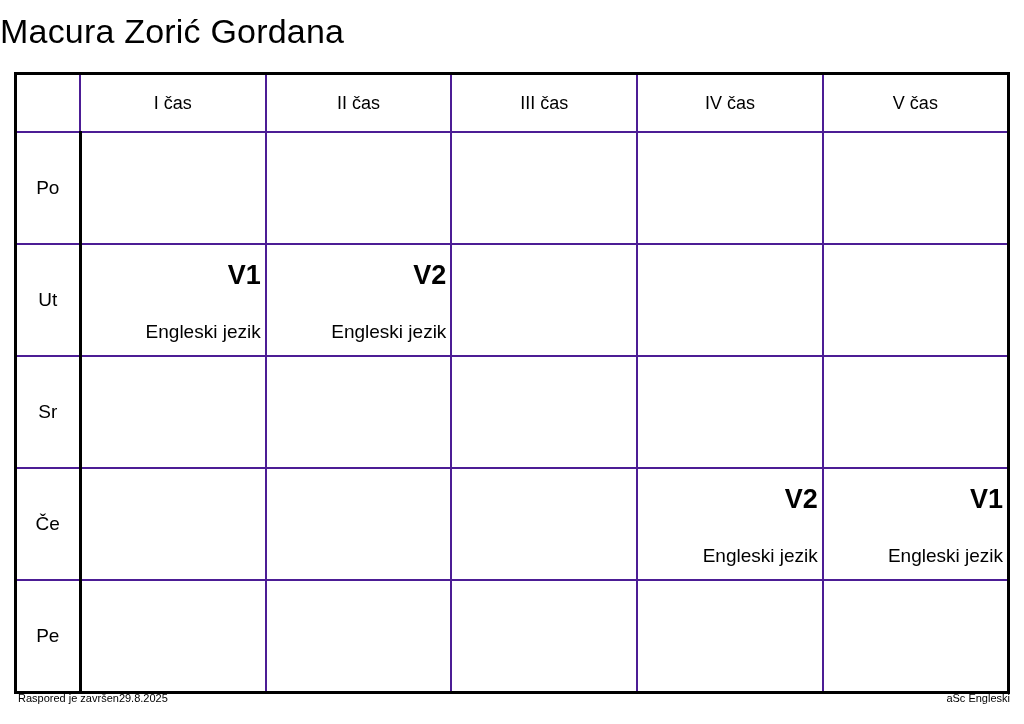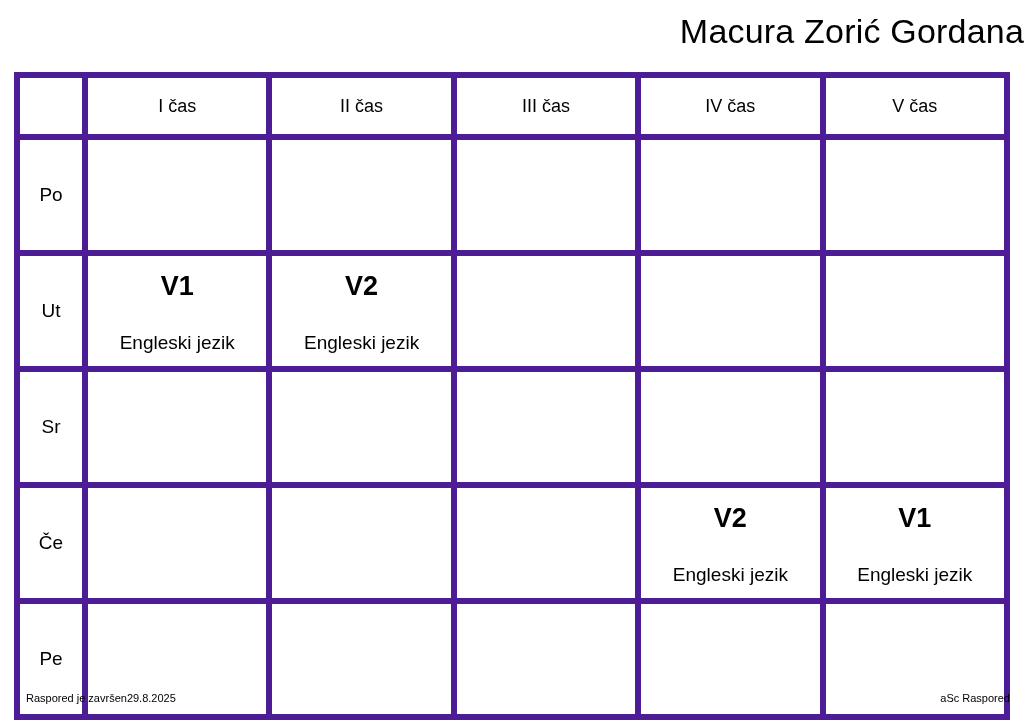--- a/index.html
+++ b/index.html
@@ -15,21 +15,21 @@
     position: relative;
     overflow: hidden;
   }
   .page {
     width: 1024px;
     height: 724px;
     position: relative;
     box-sizing: border-box;
   }
   .title {
-    text-align: right;
+    text-align: left;
     font-size: 34px;
     font-weight: 400;
     letter-spacing: 0.2px;
     padding-top: 12px;
     padding-bottom: 10px;
     font-family: "Liberation Sans", sans-serif;
   }
   .table-wrap {
     position: absolute;
     left: 14px;
@@ -37,21 +37,21 @@
     width: 996px;
   }
   table.timetable {
     border-collapse: collapse;
     table-layout: fixed;
     width: 996px;
     border: 3px solid #000;
   }
   table.timetable th,
   table.timetable td {
-    border: 6px solid #4c1d95;
+    border: 2px solid #4c1d95;
     padding: 0;
     vertical-align: middle;
     text-align: center;
   }
   
   table.timetable {
     border: 3px solid #000;
   }
   thead th {
     height: 56px;
@@ -72,21 +72,21 @@
     border-right: 3px solid #000;
     font-family: "Liberation Sans", sans-serif;
   }
   tbody tr {
     height: 110px;
   }
   .lesson {
     display: flex;
     flex-direction: column;
     justify-content: center;
-    align-items: center;
+    align-items: flex-end;
     height: 110px;
     box-sizing: border-box;
     padding: 10px 4px 8px 4px;
   }
   .lesson .code {
     font-size: 27px;
     font-weight: bold;
     line-height: 1.1;
     margin-top: 6px;
     font-family: "Liberation Sans", sans-serif;
@@ -96,21 +96,21 @@
     font-weight: 400;
     margin-top: auto;
     margin-bottom: 4px;
     font-family: "Liberation Sans", sans-serif;
   }
   .lesson.empty {
     min-height: 110px;
   }
   .footer {
     position: absolute;
-    left: 26px;
+    left: 18px;
     right: 14px;
     bottom: 20px;
     display: flex;
     justify-content: space-between;
     font-size: 11px;
     font-family: "Liberation Sans", sans-serif;
   }
   .footer .left, .footer .right {
     white-space: nowrap;
   }
@@ -305,16 +305,16 @@
             </div>
           </td>
         </tr>
 
       </tbody>
     </table>
   </div>
 
   <div class="footer">
     <div class="left">Raspored je završen29.8.2025</div>
-    <div class="right">aSc Raspored</div>
+    <div class="right">aSc Engleski</div>
   </div>
 
 </div>
 
 </body></html>

